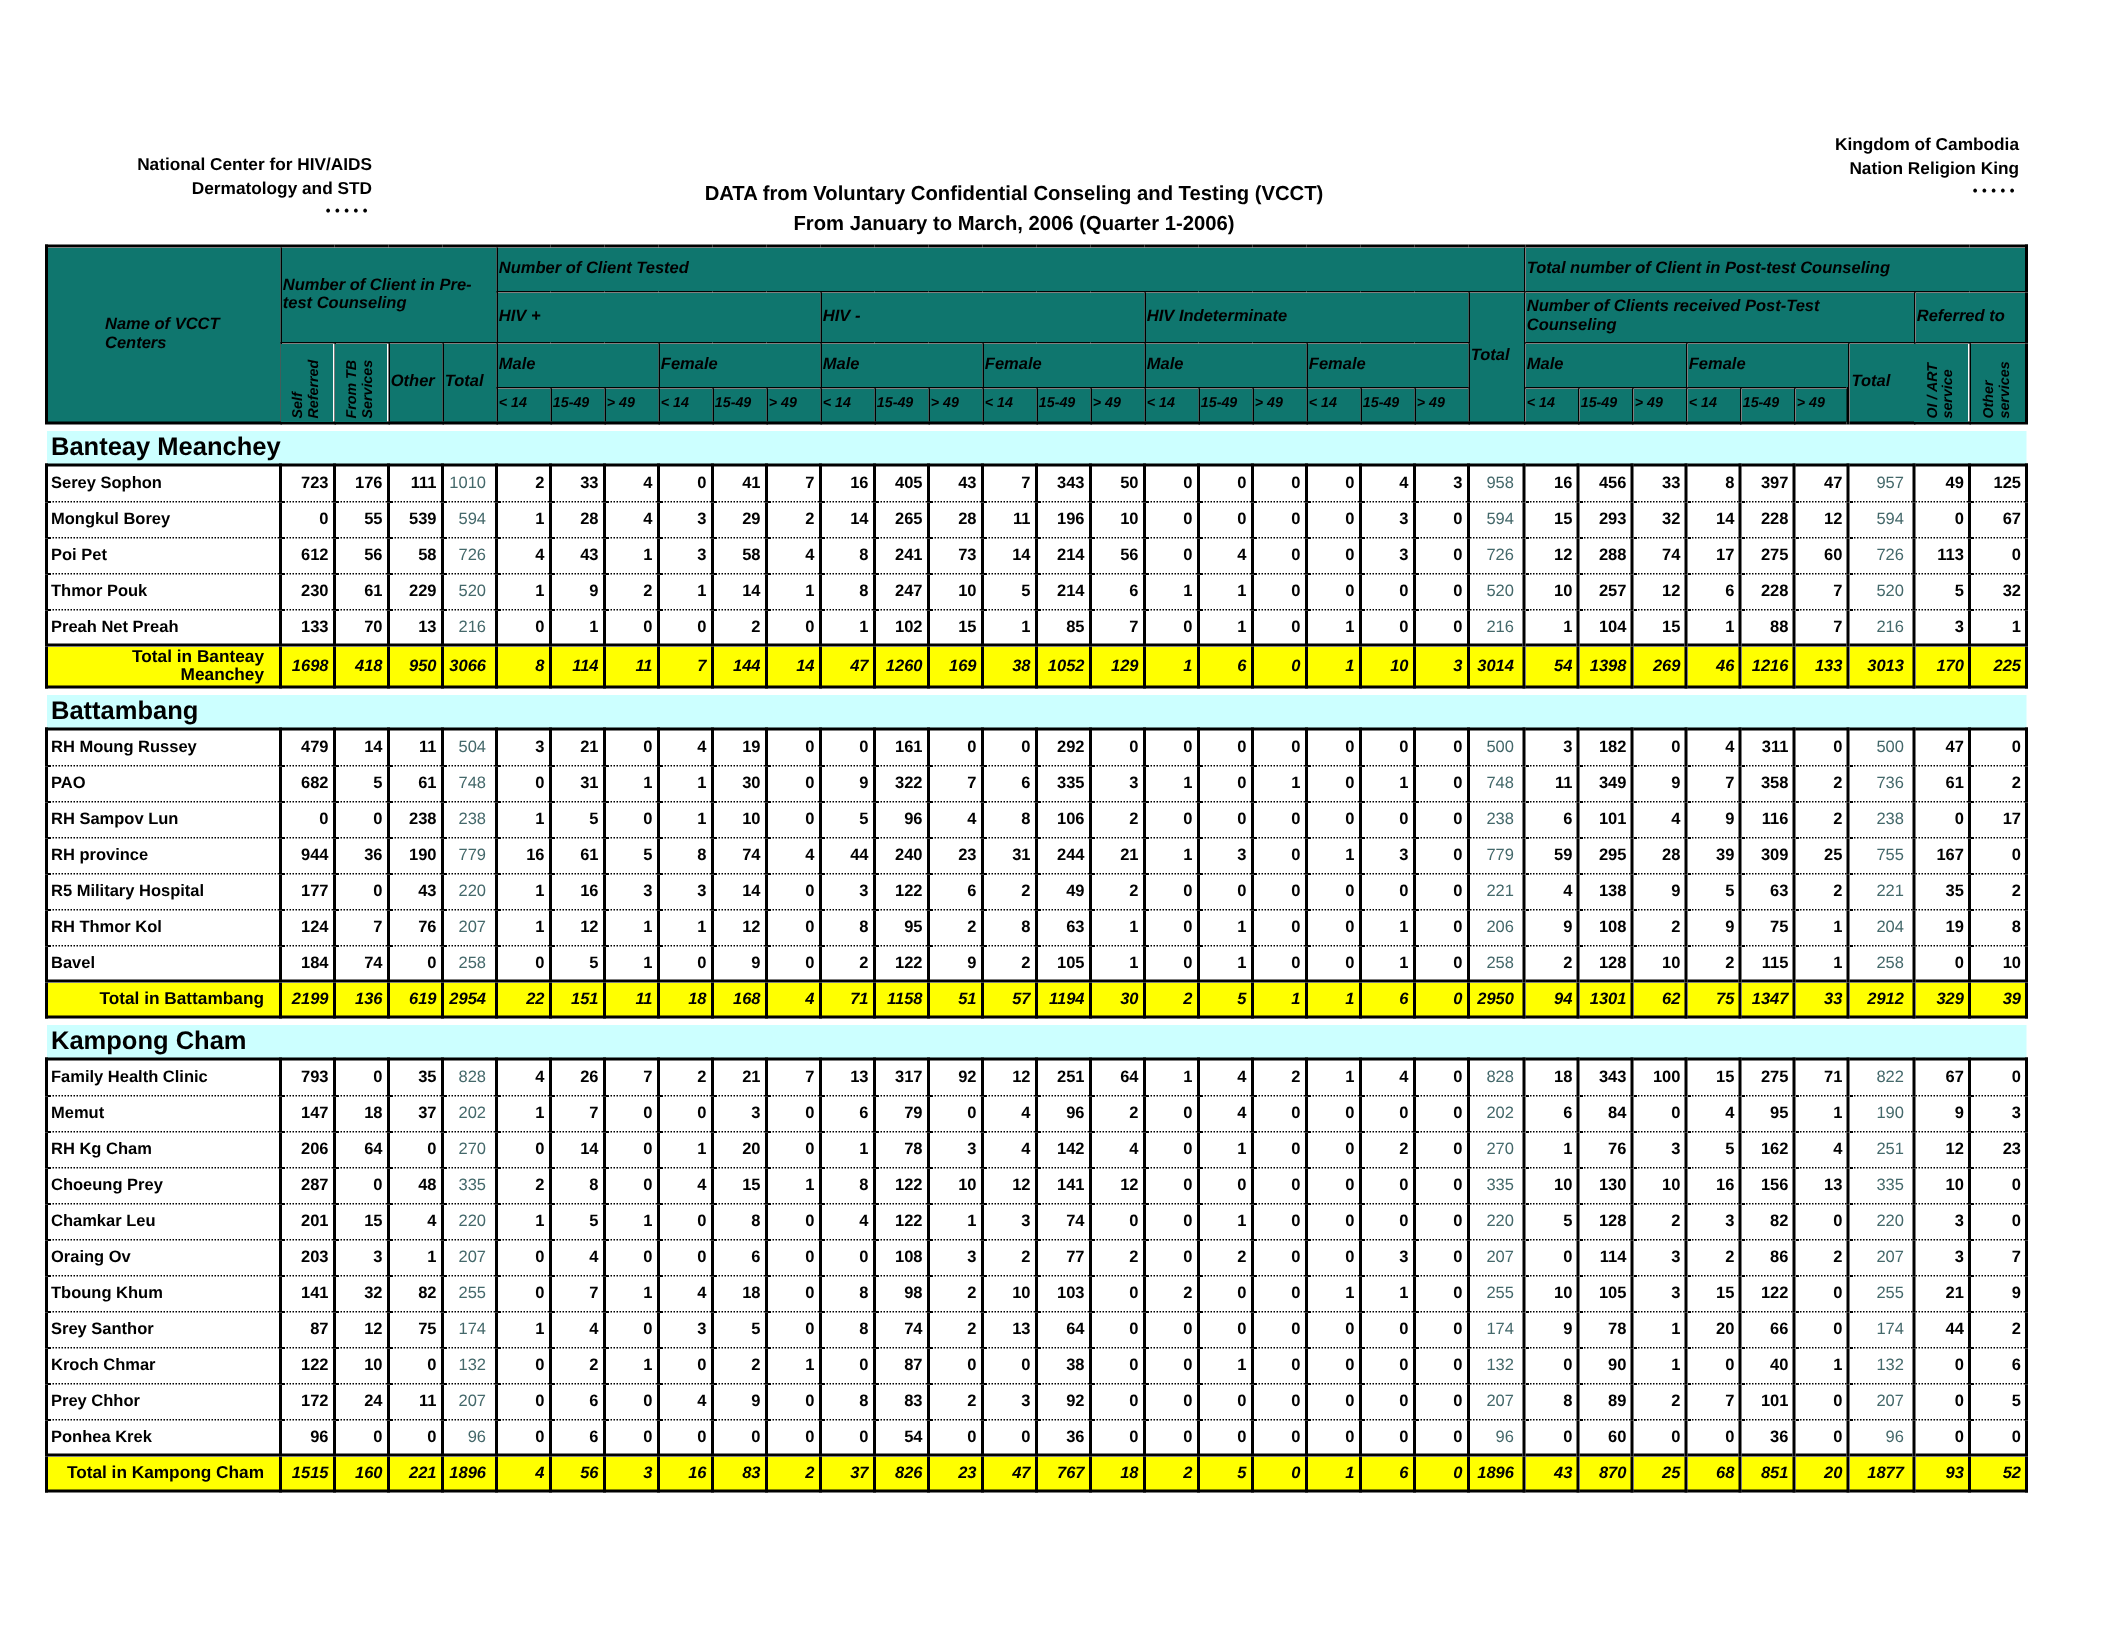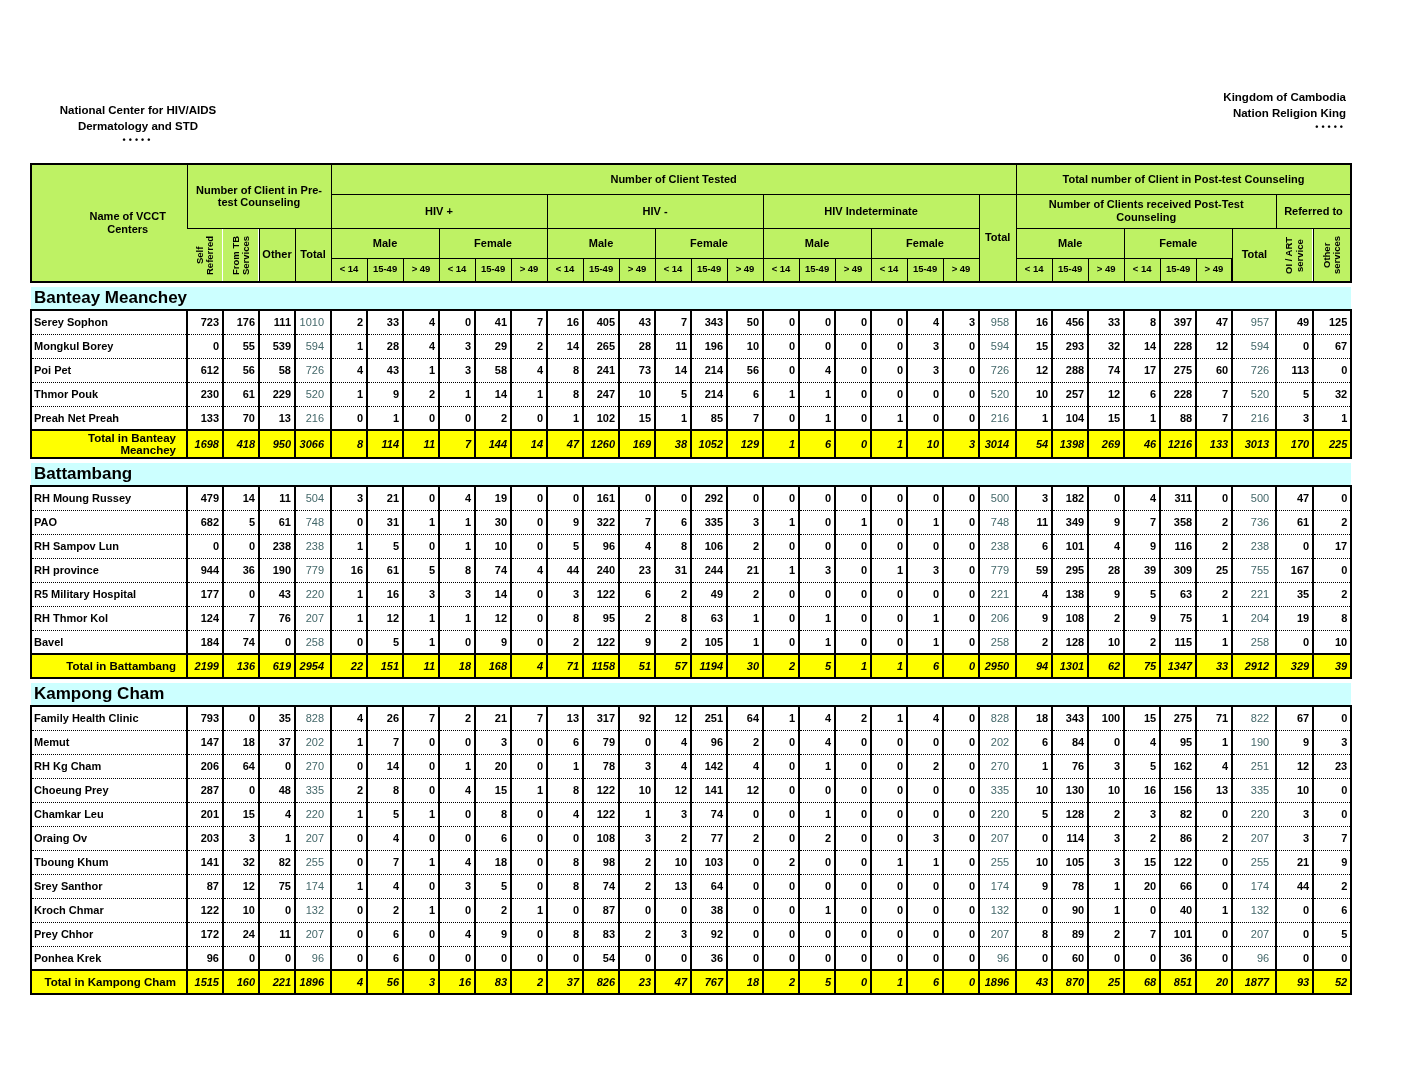--- a/index.html
+++ b/index.html
@@ -1,32 +1,32 @@
 <!DOCTYPE html>
 <html><head>
 <meta charset="utf-8">
 <style>
   html,body{margin:0;padding:0;background:#fff;}
   .page{position:relative;width:1408px;height:1088px;background:#ffffff;
         font-family:"Liberation Sans",sans-serif;color:#000;overflow:hidden;}
-  .org-block{position:absolute;left:28px;top:103px;width:220px;text-align:center;
+  .org-block{position:absolute;left:28px;top:103px;width:220px;text-align:right;
              font-weight:bold;font-size:11.5px;line-height:1.35;}
   .kingdom-block{position:absolute;left:1078px;top:90px;width:268px;text-align:right;
              font-weight:bold;font-size:11.5px;line-height:1.35;}
   .title-block{position:absolute;left:336px;top:119px;width:680px;text-align:center;
              font-weight:bold;font-size:13.5px;line-height:1.45;}
   .stars{font-size:9px;letter-spacing:3px;font-weight:bold;}
 
   .sheet{position:absolute;left:30px;top:163px;}
   table{border-collapse:collapse;table-layout:fixed;width:1320px;}
   td,th{margin:0;border:0;box-sizing:border-box;overflow:hidden;}
 
   
-  thead th{border:1px solid #000;background:#bef264;font-weight:bold;font-size:11px;
-           text-align:center;vertical-align:middle;padding:1px 1px;line-height:1.15;}
+  thead th{border:1px solid #000;background:#0f766e;font-weight:bold;font-size:11px;
+           text-align:left;vertical-align:middle;padding:1px 1px;line-height:1.15;font-style:italic;}
   thead tr.r1 th{border-top:2px solid #000;height:30px;}
   thead th.name-h{border-left:2px solid #000;font-size:11px;padding-left:38px;}
   thead th:last-child{border-right:2px solid #000;}
   thead{border-bottom:2px solid #000;}
   thead tr.r2 th{height:34px;}
   thead tr.r3 th{height:30px;}
   thead tr.r4 th{height:24px;font-size:9.5px;}
   th.vert{writing-mode:vertical-rl;transform:rotate(180deg);font-size:9.5px;
           line-height:1.1;padding:2px 0;}
   th.agecell{font-size:9.5px;}
@@ -65,20 +65,24 @@
     <div>Dermatology and STD</div>
     <div class="stars">•••••</div>
   </div>
 
   <div class="kingdom-block">
     <div>Kingdom of Cambodia</div>
     <div>Nation Religion King</div>
     <div class="stars">•••••</div>
   </div>
 
+  <div class="title-block">
+    <div>DATA from Voluntary Confidential Conseling and Testing (VCCT)</div>
+    <div>From January to March, 2006 (Quarter 1-2006)</div>
+  </div>
 
   <div class="sheet">
     <table>
       <colgroup>
         <col style="width:156px">
         <col style="width:36px">
           <col style="width:36px">
           <col style="width:36px">
           <col style="width:36px">
         <col style="width:36px">

